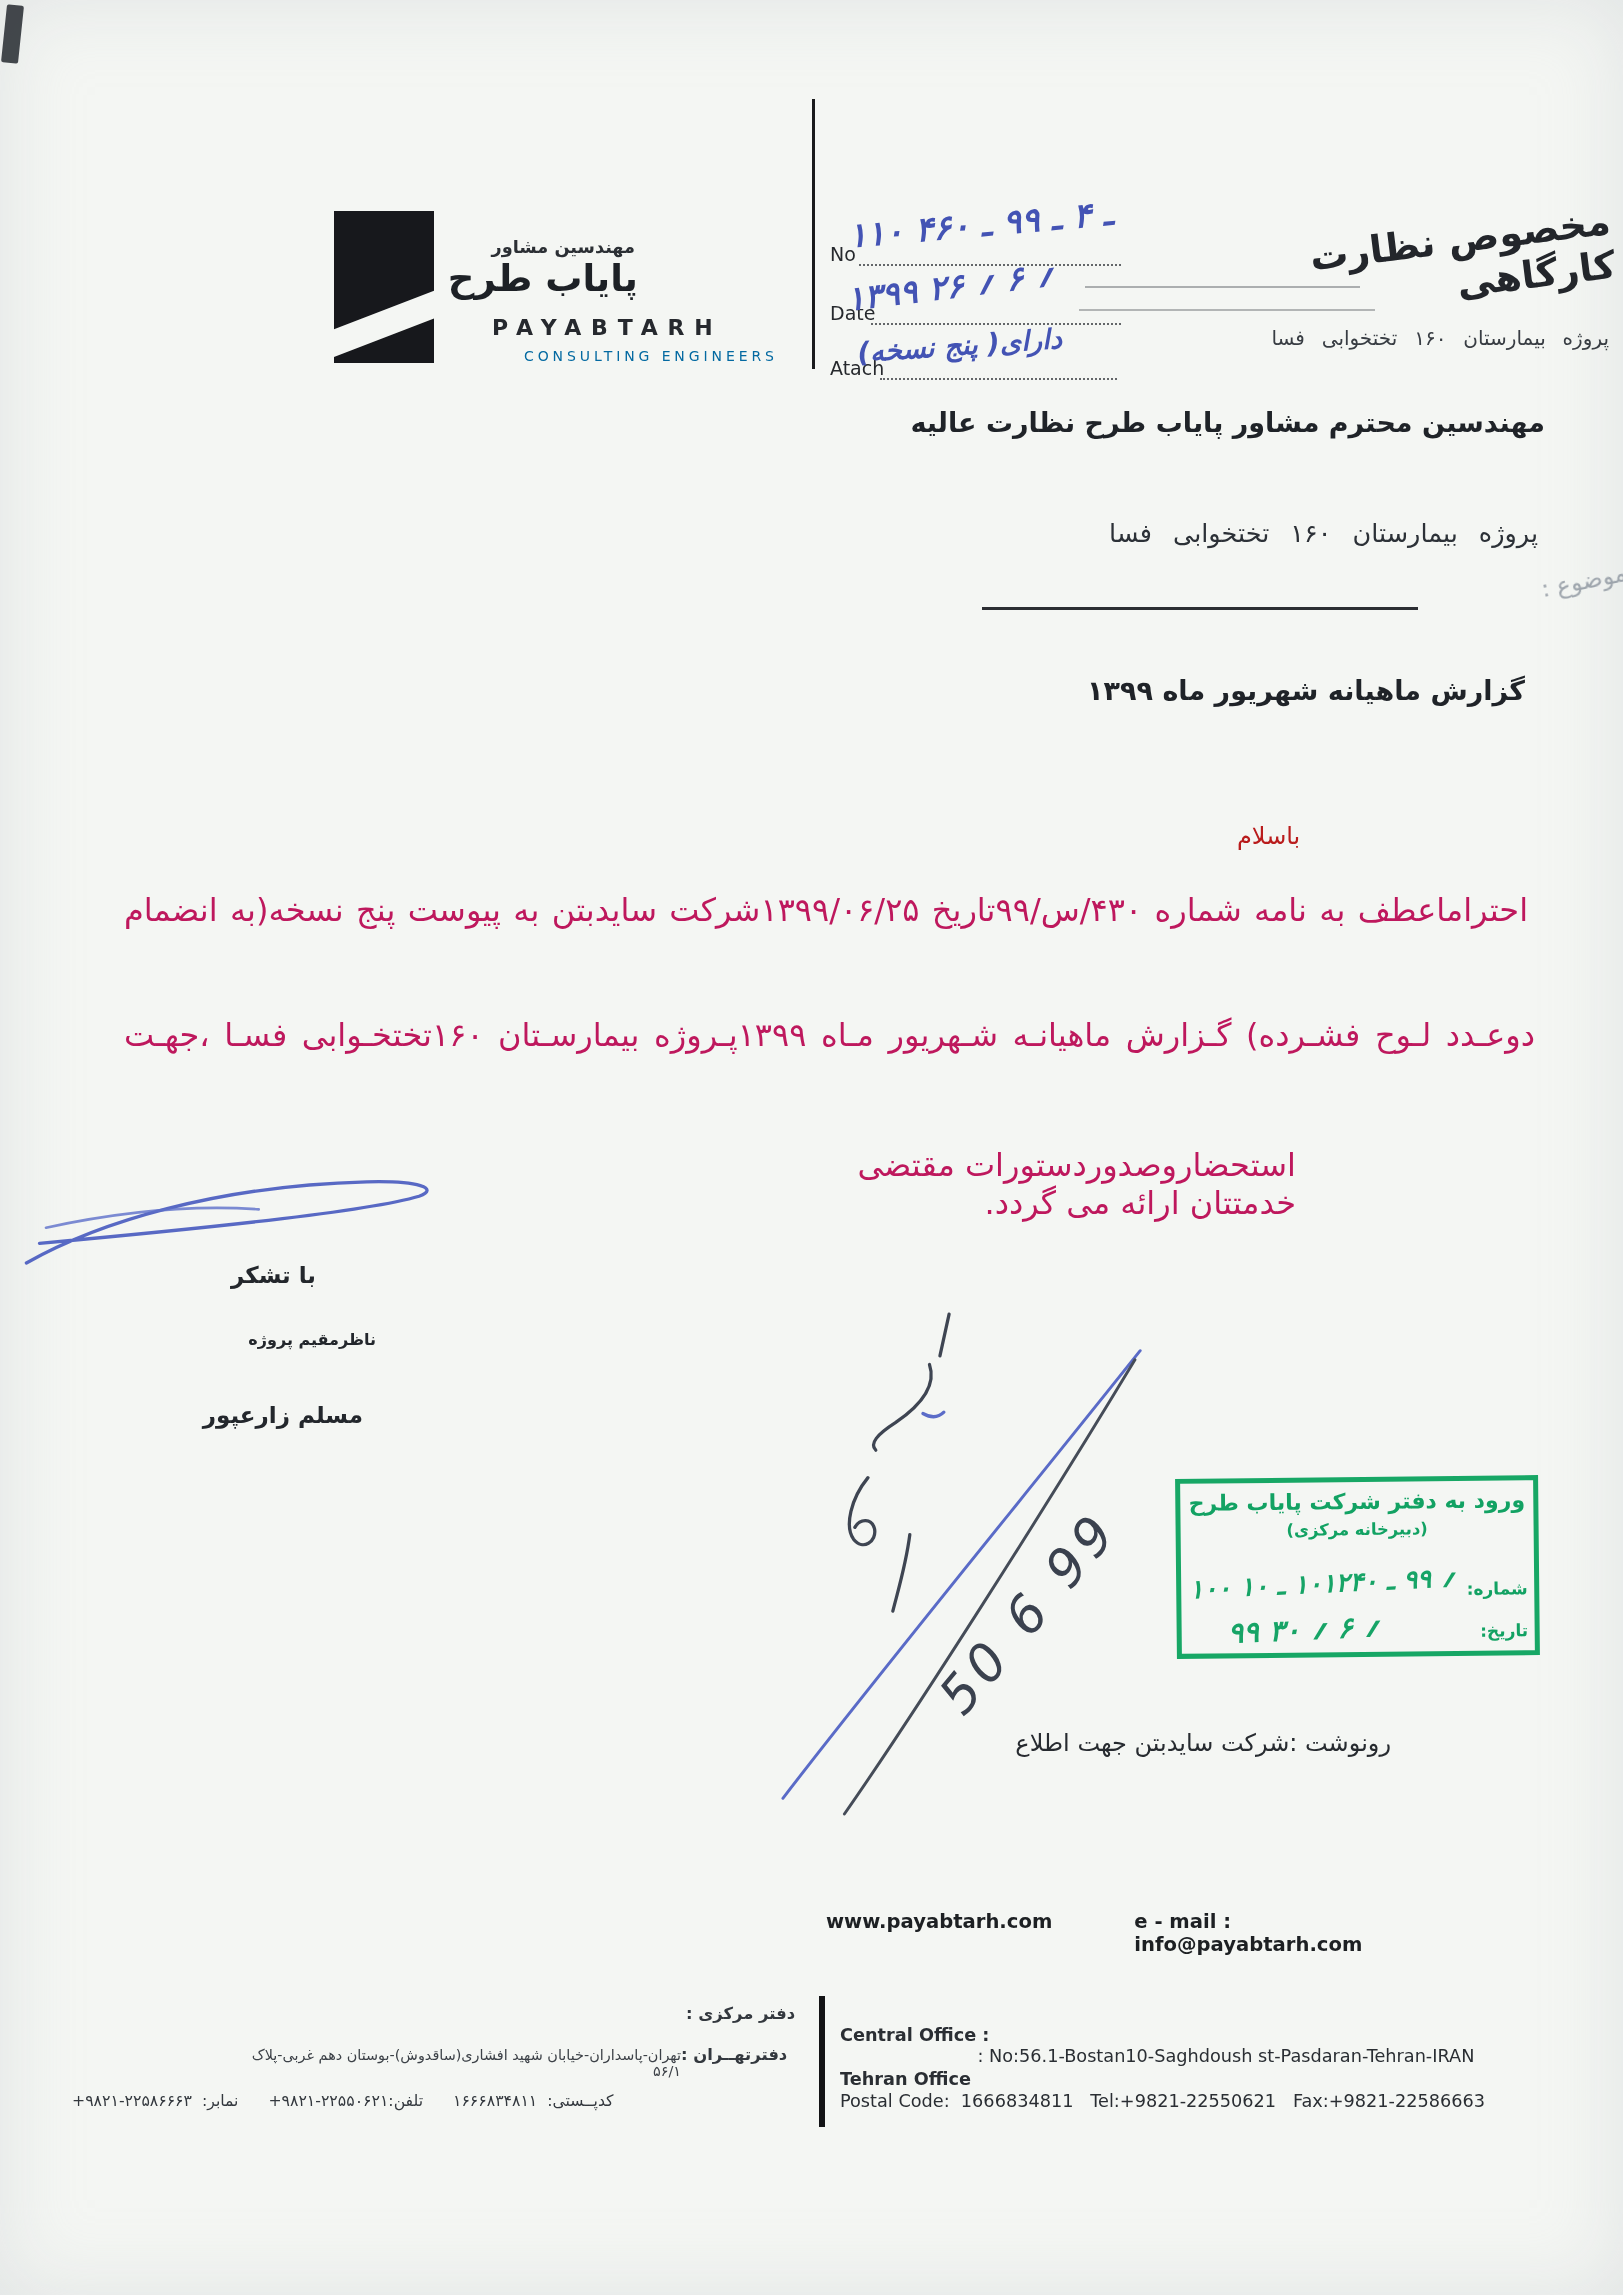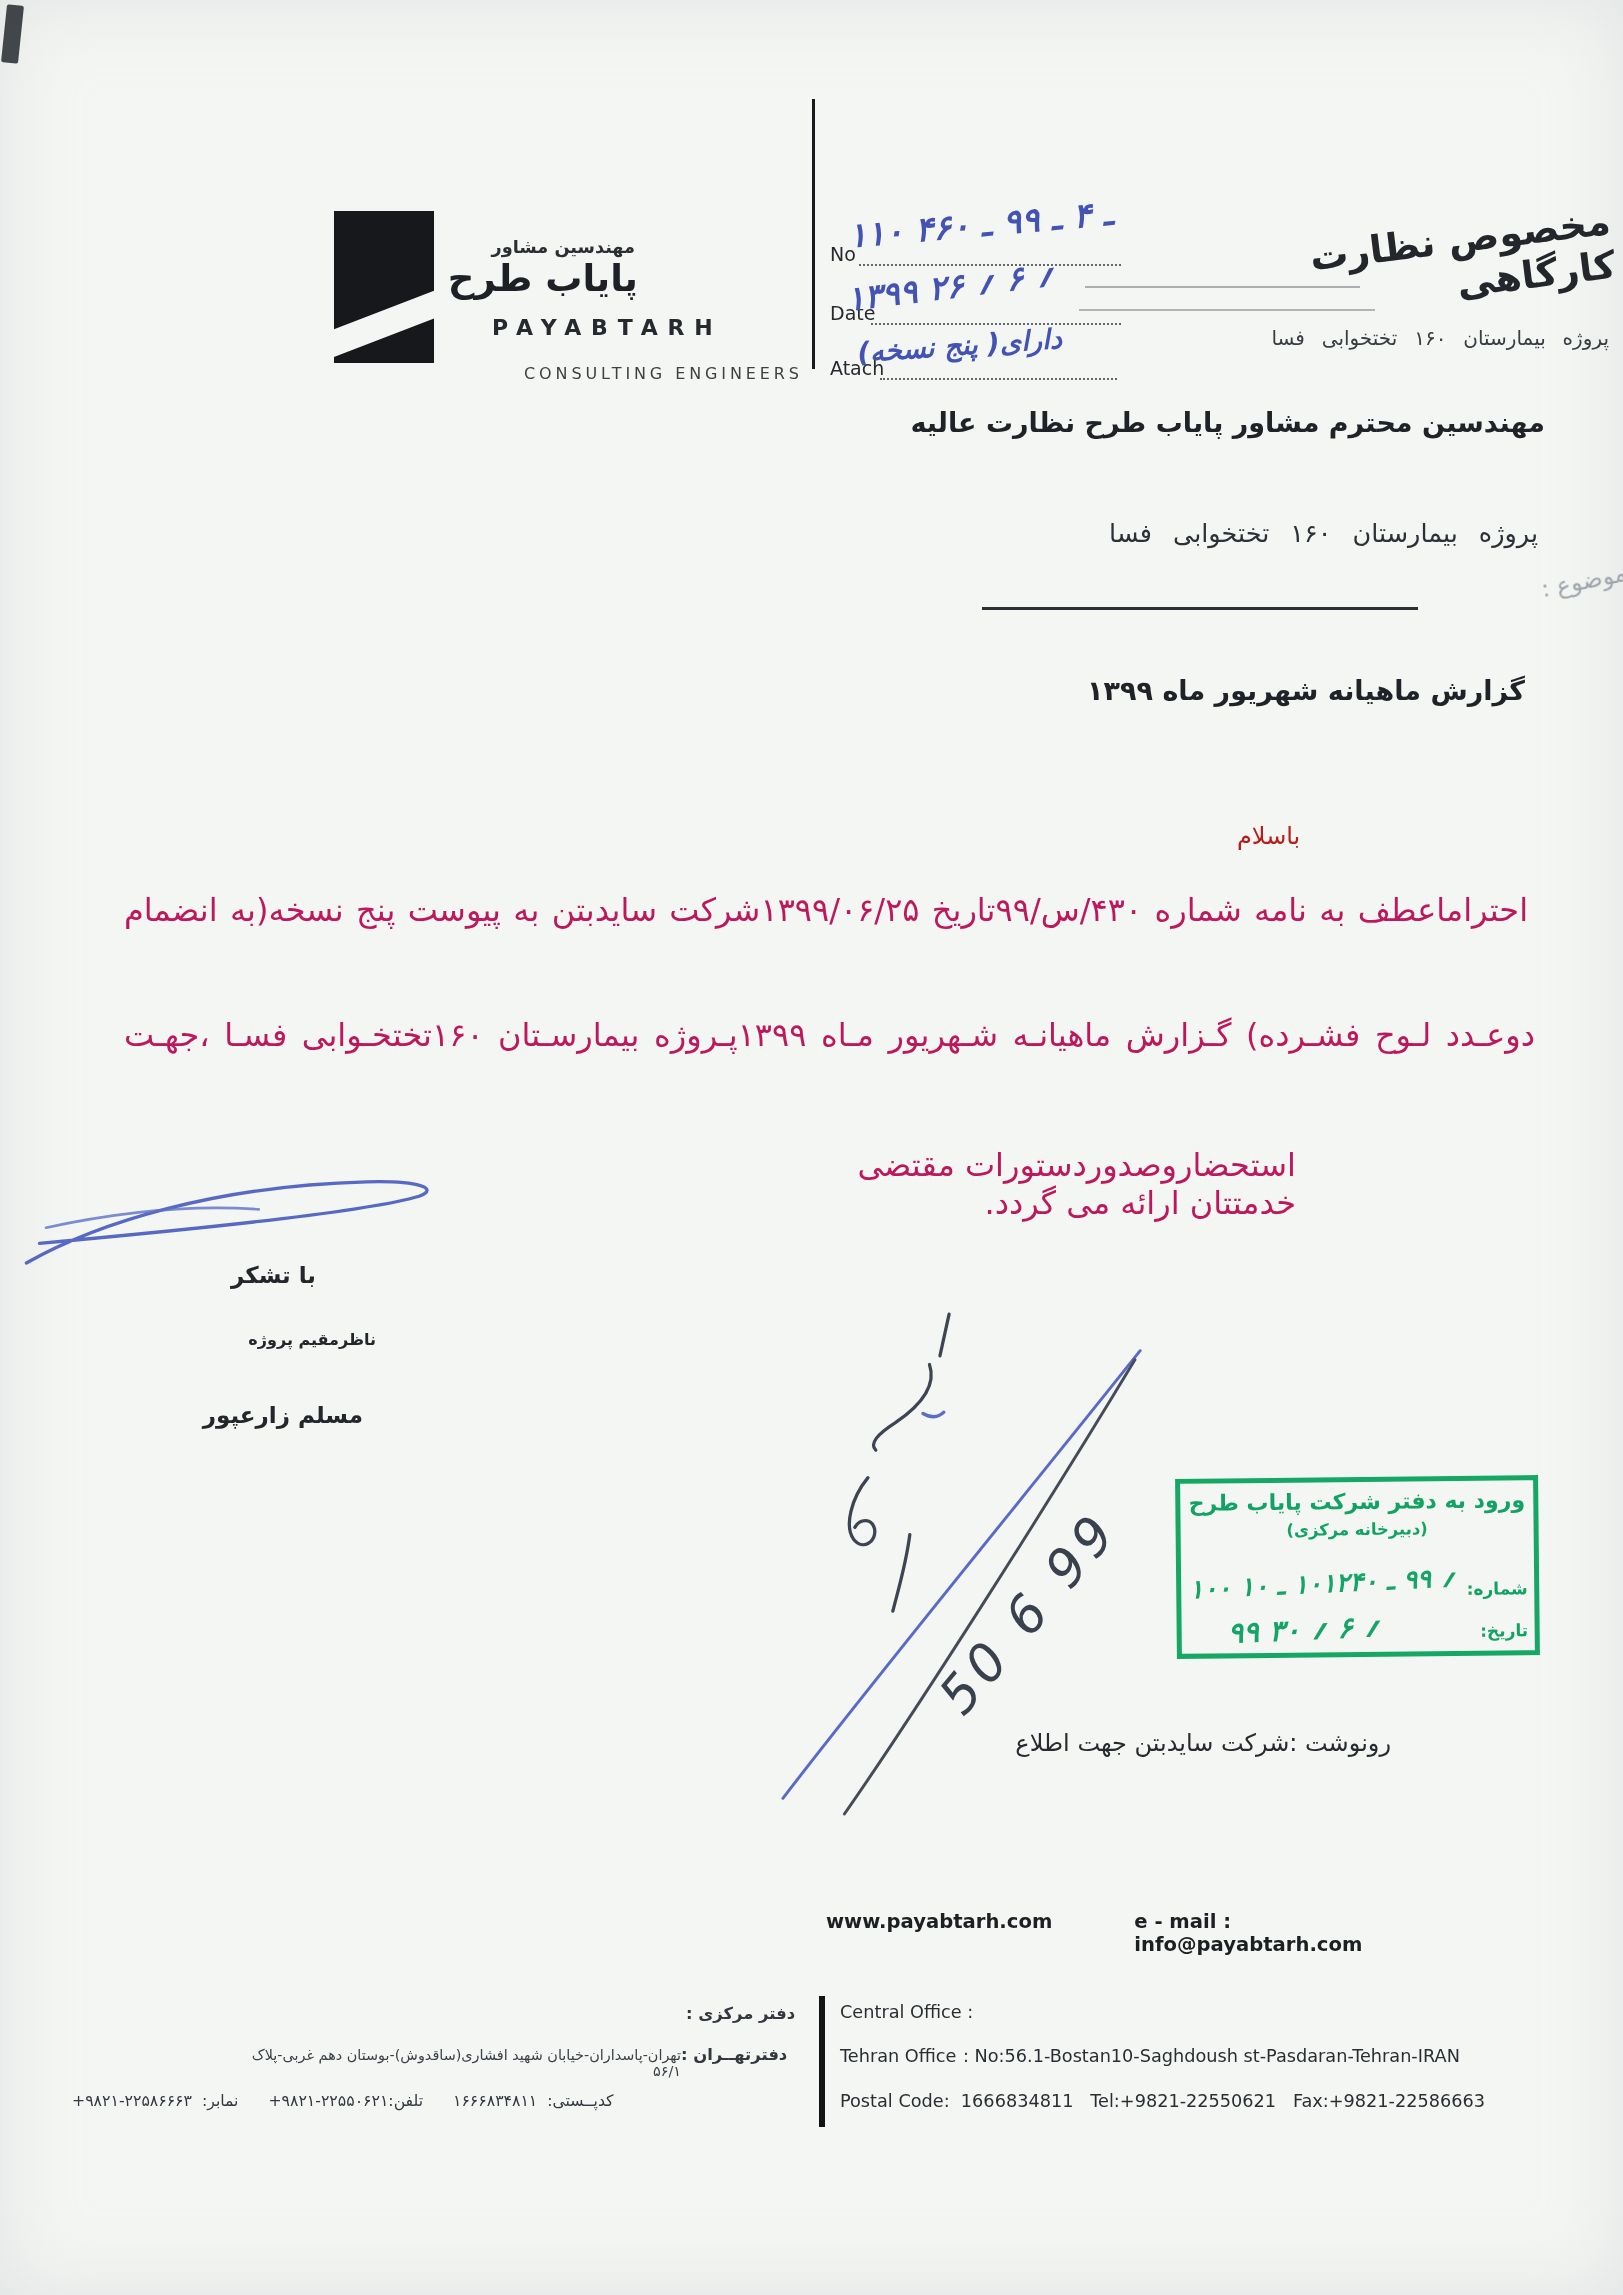--- a/index.html
+++ b/index.html
@@ -15,21 +15,21 @@
   .corner-artifact{left:3.9px;top:5.2px;width:17px;height:58px;background:#30343a;
         transform:rotate(6deg);border-radius:2px;opacity:.9;}
 
   
   .logo-square{left:334px;top:211px;width:100px;height:152px;background:#17181c;overflow:hidden;}
   .logo-slash{position:absolute;left:-29.5px;top:97px;width:173px;height:26px;background:#f4f6f3;
         transform:rotate(-21deg);border-radius:2.6px;}
   .co-fa-small{left:432px;top:237px;width:203px;text-align:right;font-size:17.7px;font-weight:700;color:#2b2f34;}
   .co-fa-large{left:432px;top:257px;width:206px;text-align:right;font-size:37px;font-weight:700;color:#1d2126;}
   .co-en{left:492px;top:315px;font-size:22px;font-weight:700;letter-spacing:9.8px;color:#26292e;}
-  .co-en-sub{left:524px;top:348px;font-size:16px;letter-spacing:3.9px;color:#404040;margin-top:16px;}
+  .co-en-sub{left:524px;top:348px;font-size:14px;letter-spacing:3.9px;color:#0369a1;}
 
   .header-divider{left:812px;top:99px;width:2.6px;height:270px;background:#191a1c;}
 
   
   .ref-label{font-size:19px;color:#26292d;}
   .dotline{border-bottom:2px dotted #4a4d52;height:0;opacity:.85;}
   .hand-blue{color:#4353b4;font-style:italic;font-weight:600;}
 
   
   .supervision{left:1247px;top:221px;width:367px;font-size:38px;font-weight:700;color:#23262b;
@@ -70,21 +70,21 @@
   .stamp-label{position:absolute;right:6.5px;font-size:17px;font-weight:700;}
   .stamp-hand{position:absolute;font-weight:700;font-style:italic;color:#16a466;}
 
   .cc-line{left:900px;top:1729px;width:491px;text-align:right;font-size:24px;color:#272b30;}
 
   
   .contact-row{left:826px;top:1910px;width:576px;display:flex;gap:82px;
         font-size:19.6px;font-weight:700;color:#1d2023;}
   .footer-divider{left:819px;top:1996px;width:5.9px;height:131px;background:#121315;}
   .fen{font-size:17.7px;color:#2a2e33;}
-  .fen-b{font-weight:400;}
+  .fen-b{font-weight:700;margin-top:23px;}
   .en-central{left:840px;top:2002px;}
   .en-tehran{left:840px;top:2046px;display:flex;gap:6.5px;}
   .en-postal{left:840px;top:2091px;}
   .ffa{font-size:15.7px;color:#33383e;}
   .fa-central{left:686px;top:2004px;width:124px;font-weight:700;text-align:left;font-size:16.4px;}
   .fa-tehran-label{left:681px;top:2045px;width:130px;font-weight:700;text-align:left;font-size:16.4px;}
   .fa-tehran-value{left:236px;top:2047px;width:445px;text-align:right;font-size:14.4px;color:#3c4147;}
   .fa-postal{left:72px;top:2091px;width:625px;text-align:left;font-size:15.7px;}
 
   svg.ink{position:absolute;left:0;top:0;pointer-events:none;}

